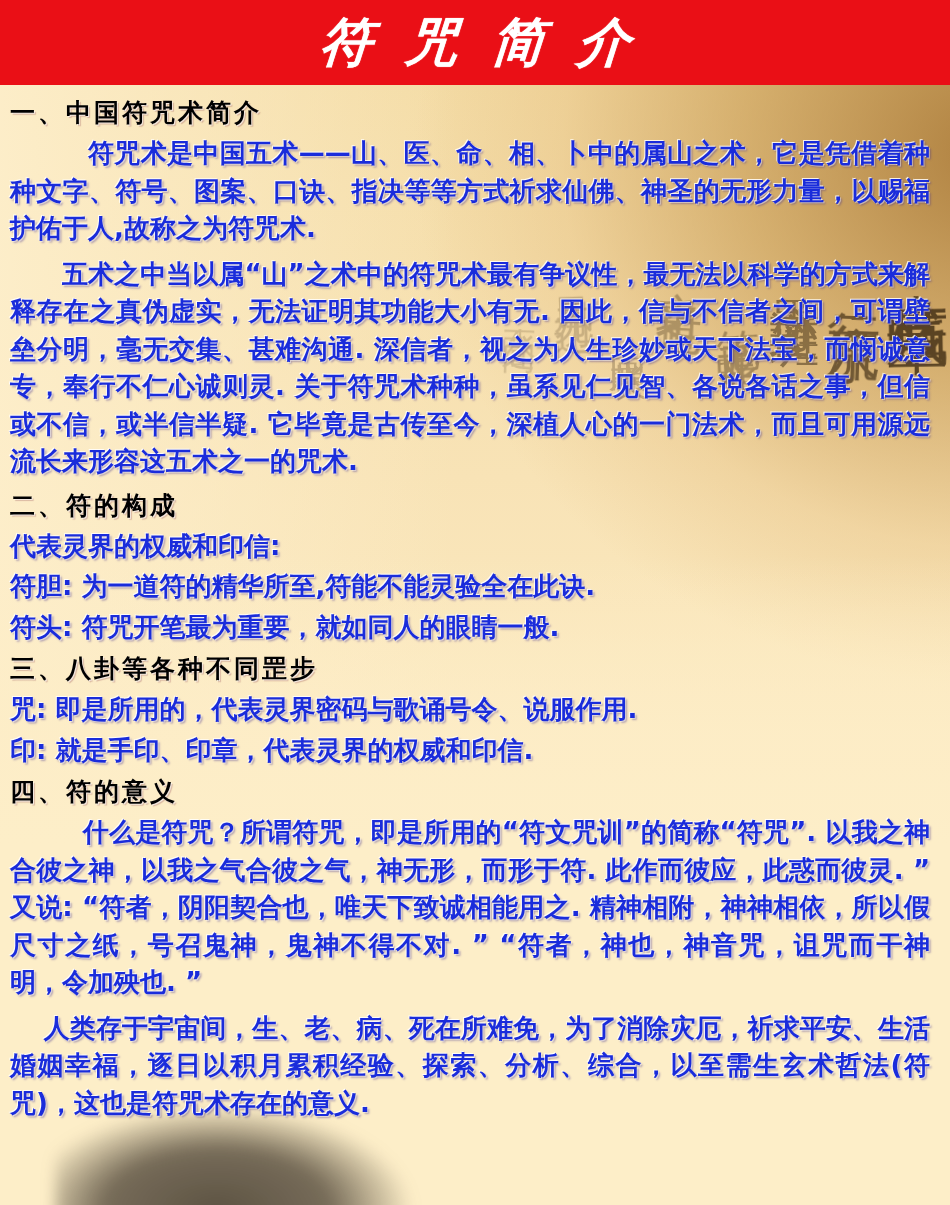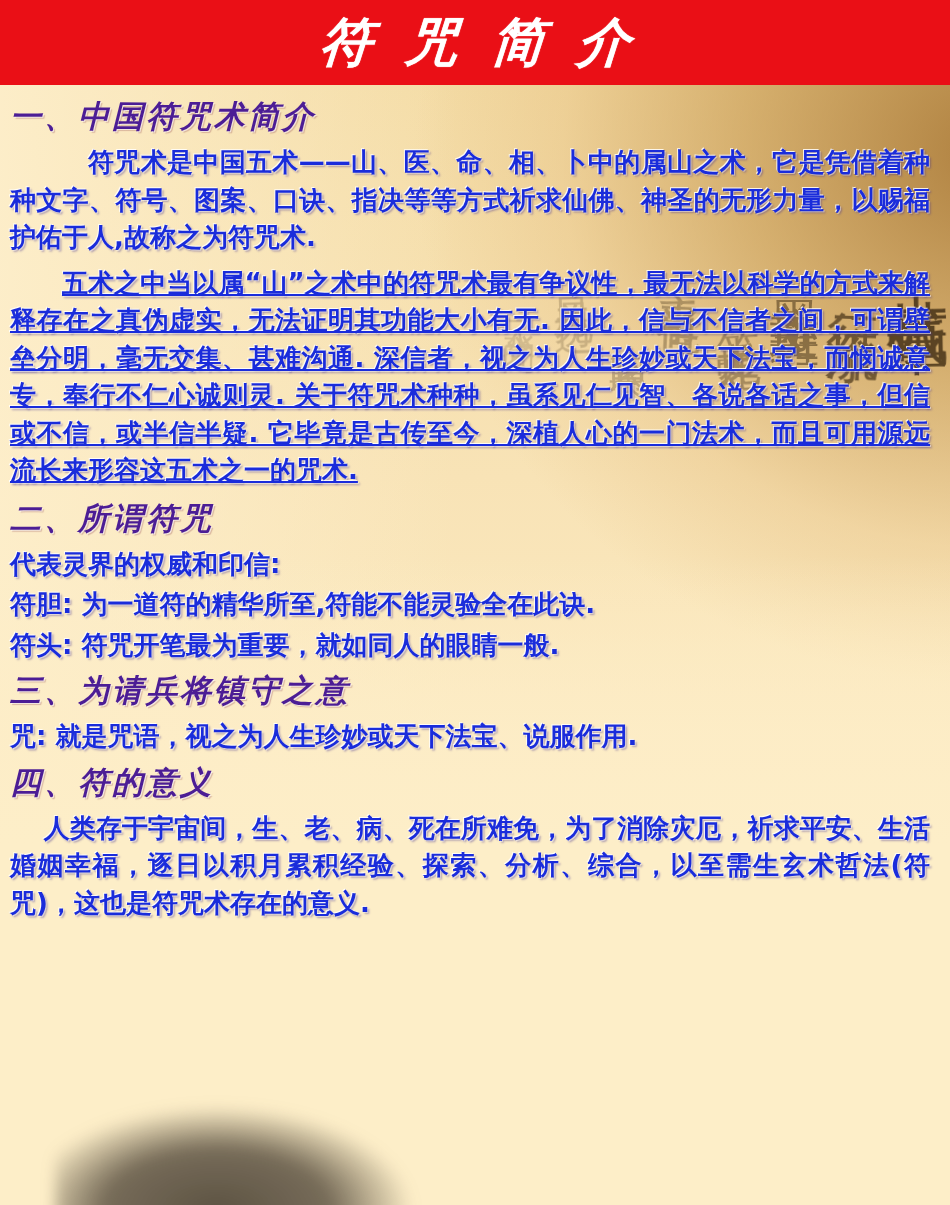--- a/index.html
+++ b/index.html
@@ -82,40 +82,39 @@
     z-index:2;
   }
   
   .content{
     position:absolute;top:85px;left:0;right:0;
     padding:5px 8px 0 10px;
     z-index:3;
   }
   .sec-h{
     margin:6px 0 6px 0;
-    font-size:31px;font-weight:bold;
-    color:#4c1d95;
+    font-size:25px;font-weight:bold;
+    color:#000000;
     letter-spacing:3px;
     text-shadow:1px 1px 0 rgba(255,255,255,0.65),2px 2px 1px rgba(120,30,50,0.25);
-    font-style:italic;
   }
   .body-p{
     margin:0 12px 8px 0;
     font-size:26px;font-weight:bold;
     line-height:37.5px;
     color:#1a2cdb;
     text-shadow:
       -1px -1px 0 rgba(255,255,255,0.85),
        1px  1px 0 rgba(255,255,255,0.45),
        2px  2px 2px rgba(70,50,140,0.40);
     text-align:justify;
   }
   .line-p{margin:0 0 3px 0;}
   .ind3{text-indent:3em;}
-  .ind2{text-indent:2em;text-decoration:underline;}
+  .ind2{text-indent:2em;}
   .ind28{text-indent:2.8em;}
   .ind13{text-indent:1.3em;}
 </style>
 </head>
 <body>
 
 <div class="page">
 
   <div class="banner">
     <div class="banner-title">符咒简介</div>
@@ -133,25 +132,27 @@
   </div>
   <div class="paper-fade"></div>
   <div class="blob"></div>
 
   <div class="content">
 
     <h2 class="sec-h">一、中国符咒术简介</h2>
     <p class="body-p ind3">符咒术是中国五术——山、医、命、相、卜中的属山之术，它是凭借着种种文字、符号、图案、口诀、指决等等方式祈求仙佛、神圣的无形力量，以赐福护佑于人,故称之为符咒术.</p>
     <p class="body-p ind2">五术之中当以属“山”之术中的符咒术最有争议性，最无法以科学的方式来解释存在之真伪虚实，无法证明其功能大小有无. 因此，信与不信者之间，可谓壁垒分明，毫无交集、甚难沟通. 深信者，视之为人生珍妙或天下法宝，而悯诚意专，奉行不仁心诚则灵. 关于符咒术种种，虽系见仁见智、各说各话之事，但信或不信，或半信半疑. 它毕竟是古传至今，深植人心的一门法术，而且可用源远流长来形容这五术之一的咒术.</p>
 
-    <h2 class="sec-h">二、所谓符咒</h2>
+    <h2 class="sec-h">二、符的构成</h2>
     <p class="body-p line-p">代表灵界的权威和印信:</p>
     <p class="body-p line-p">符胆: 为一道符的精华所至,符能不能灵验全在此诀.</p>
     <p class="body-p line-p">符头: 符咒开笔最为重要，就如同人的眼睛一般.</p>
 
-    <h2 class="sec-h">三、为请兵将镇守之意</h2>
-    <p class="body-p line-p">咒: 就是咒语，视之为人生珍妙或天下法宝、说服作用.</p>
+    <h2 class="sec-h">三、八卦等各种不同罡步</h2>
+    <p class="body-p line-p">咒: 即是所用的，代表灵界密码与歌诵号令、说服作用.</p>
+    <p class="body-p line-p">印: 就是手印、印章，代表灵界的权威和印信.</p>
 
     <h2 class="sec-h">四、符的意义</h2>
+    <p class="body-p ind28">什么是符咒？所谓符咒，即是所用的“符文咒训”的简称“符咒”. 以我之神合彼之神，以我之气合彼之气，神无形，而形于符. 此作而彼应，此惑而彼灵. ” 又说: “符者，阴阳契合也，唯天下致诚相能用之. 精神相附，神神相依，所以假尺寸之纸，号召鬼神，鬼神不得不对. ” “符者，神也，神音咒，诅咒而干神明，令加殃也. ”</p>
     <p class="body-p ind13">人类存于宇宙间，生、老、病、死在所难免，为了消除灾厄，祈求平安、生活婚姻幸福，逐日以积月累积经验、探索、分析、综合，以至需生玄术哲法(符咒)，这也是符咒术存在的意义.</p>
 
   </div>
 </div>
 
 </body></html>

